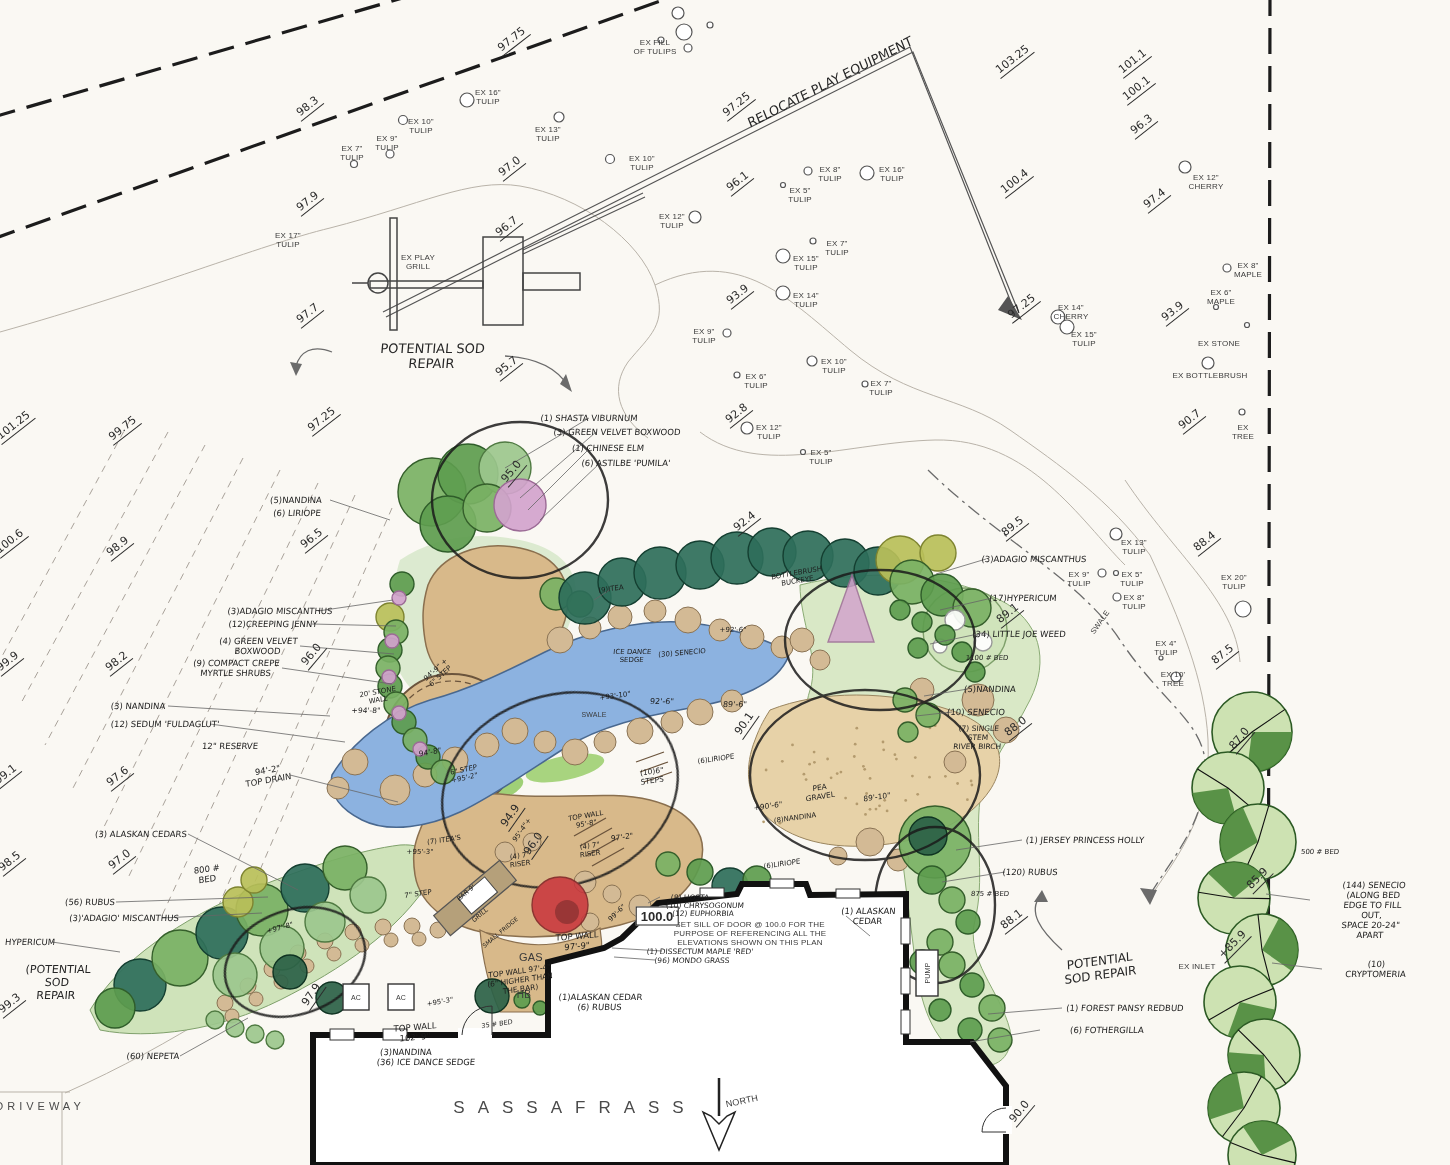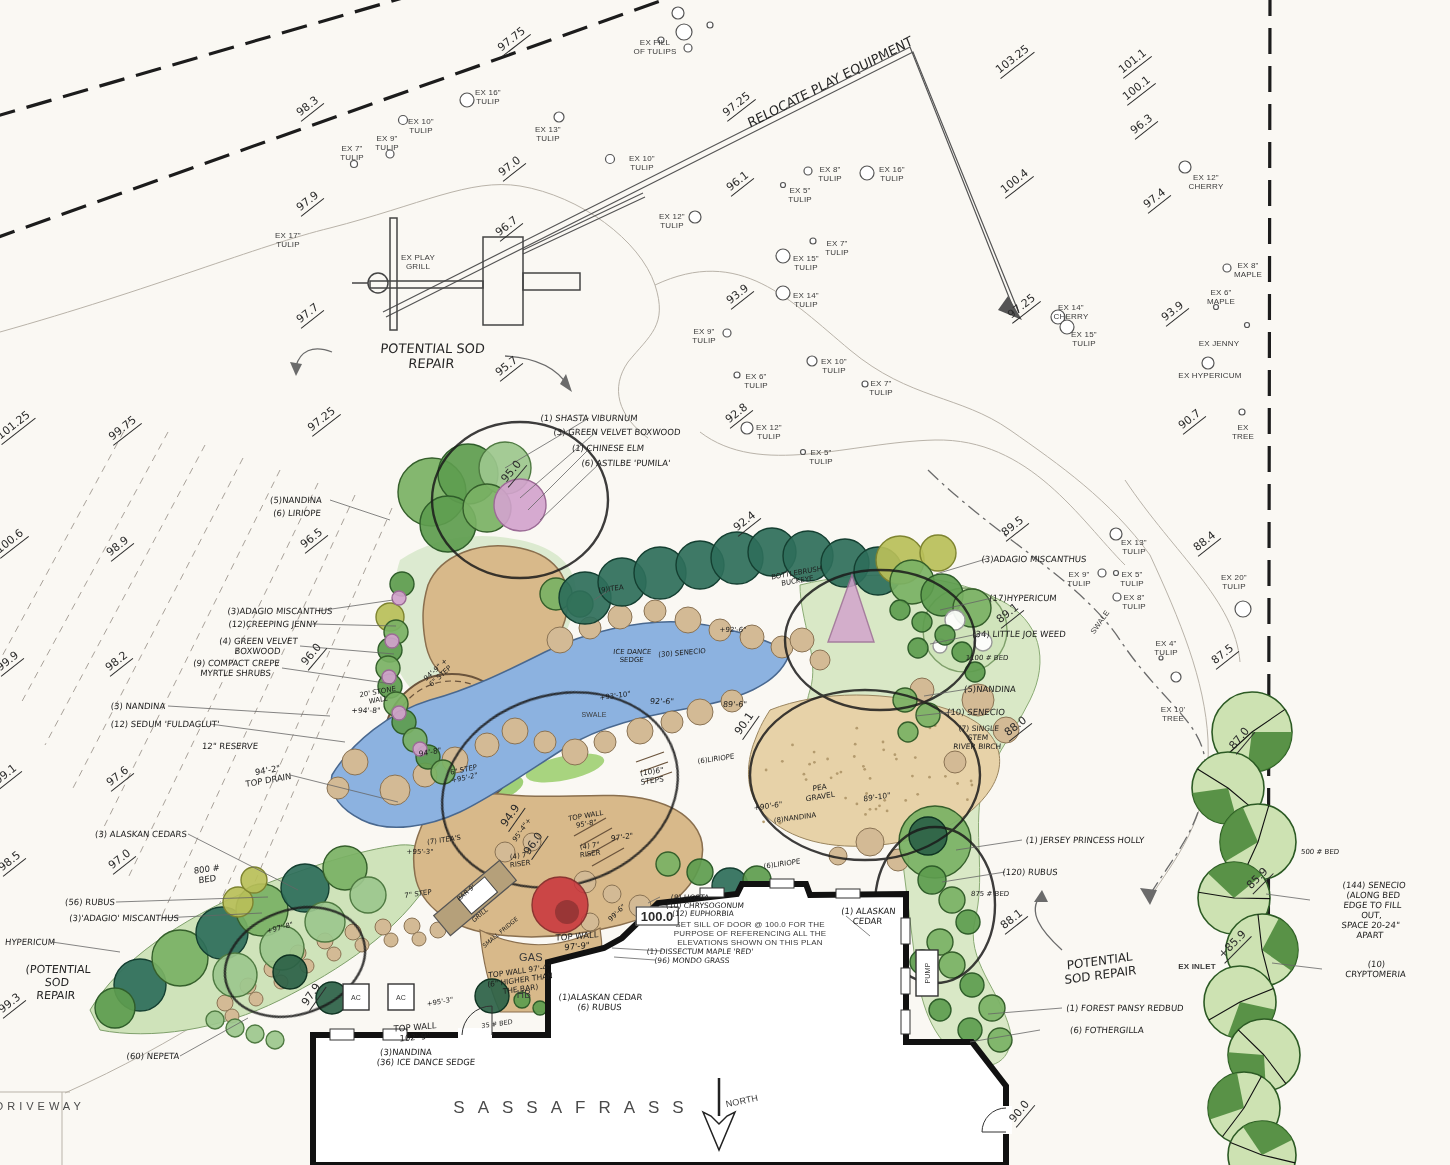--- a/index.html
+++ b/index.html
@@ -560,45 +560,45 @@
       <div class="lbl tag" style="left: 1206px; top: 182px; transform: translate(-50%, -50%);">EX 12"
 CHERRY</div>
       <div class="lbl tag" style="left: 1248px; top: 270px; transform: translate(-50%, -50%);">EX 8"
 MAPLE</div>
       <div class="lbl tag" style="left: 1221px; top: 297px; transform: translate(-50%, -50%);">EX 6"
 MAPLE</div>
       <div class="lbl tag" style="left: 1071px; top: 312px; transform: translate(-50%, -50%);">EX 14"
 CHERRY</div>
       <div class="lbl tag" style="left: 1084px; top: 339px; transform: translate(-50%, -50%);">EX 15"
 TULIP</div>
-      <div class="lbl tag" style="left: 1219px; top: 343px; transform: translate(-50%, -50%);">EX JENNY</div>
-      <div class="lbl tag" style="left: 1210px; top: 375px; transform: translate(-50%, -50%);">EX HYPERICUM</div>
+      <div class="lbl tag" style="left: 1219px; top: 343px; transform: translate(-50%, -50%);">EX STONE</div>
+      <div class="lbl tag" style="left: 1210px; top: 375px; transform: translate(-50%, -50%);">EX BOTTLEBRUSH</div>
       <div class="lbl tag" style="left: 1243px; top: 432px; transform: translate(-50%, -50%);">EX
 TREE</div>
       <div class="lbl tag" style="left: 769px; top: 432px; transform: translate(-50%, -50%);">EX 12"
 TULIP</div>
       <div class="lbl tag" style="left: 821px; top: 457px; transform: translate(-50%, -50%);">EX 5"
 TULIP</div>
       <div class="lbl tag" style="left: 881px; top: 388px; transform: translate(-50%, -50%);">EX 7"
 TULIP</div>
       <div class="lbl tag" style="left: 1134px; top: 547px; transform: translate(-50%, -50%);">EX 13"
 TULIP</div>
       <div class="lbl tag" style="left: 1079px; top: 579px; transform: translate(-50%, -50%);">EX 9"
 TULIP</div>
       <div class="lbl tag" style="left: 1132px; top: 579px; transform: translate(-50%, -50%);">EX 5"
 TULIP</div>
       <div class="lbl tag" style="left: 1134px; top: 602px; transform: translate(-50%, -50%);">EX 8"
 TULIP</div>
       <div class="lbl tag" style="left: 1234px; top: 582px; transform: translate(-50%, -50%);">EX 20"
 TULIP</div>
       <div class="lbl tag" style="left: 1166px; top: 648px; transform: translate(-50%, -50%);">EX 4"
 TULIP</div>
-      <div class="lbl tag" style="left: 1173px; top: 714px; transform: translate(-50%, -50%);">EX 10'
+      <div class="lbl tag" style="left: 1173px; top: 679px; transform: translate(-50%, -50%);">EX 10'
 TREE</div>
-      <div class="lbl tag" style="left: 1197px; top: 966px; transform: translate(-50%, -50%); font-weight: bold;">EX INLET</div>
+      <div class="lbl tag" style="left: 1197px; top: 966px; transform: translate(-50%, -50%);">EX INLET</div>
       <div class="lbl tag" style="left: 594px; top: 714px; transform: translate(-50%, -50%); font-size: 7px;">SWALE</div>
       <div class="lbl tag" style="left: 1100px; top: 622px; transform: translate(-50%, -50%) rotate(-55deg); font-size: 7.5px;">SWALE</div>
       <div class="lbl tag" style="left: 531px; top: 957px; transform: translate(-50%, -50%); font-size: 11px;">GAS</div>
       <div class="lbl tag" style="left: 524px; top: 994px; transform: translate(-50%, -50%); font-size: 10px;">HB</div>
       <div class="lbl tag" style="left: 356px; top: 997px; transform: translate(-50%, -50%); font-size: 7px;">AC</div>
       <div class="lbl tag" style="left: 401px; top: 997px; transform: translate(-50%, -50%); font-size: 7px;">AC</div>
       <div class="lbl tag" style="left: 927px; top: 973px; transform: translate(-50%, -50%) rotate(-90deg); font-size: 7px;">PUMP</div>
       <div class="lbl tag" style="left: 742px; top: 1101px; transform: translate(-50%, -50%) rotate(-12deg); font-size: 9px;">NORTH</div>
       <div class="lbl tag" style="left: 750px; top: 933px; transform: translate(-50%, -50%); font-size: 8px;">SET SILL OF DOOR @ 100.0 FOR THE
 PURPOSE OF REFERENCING ALL THE

